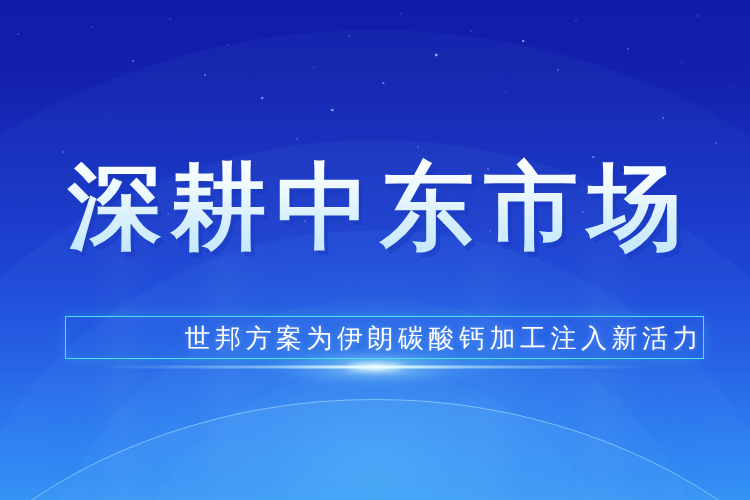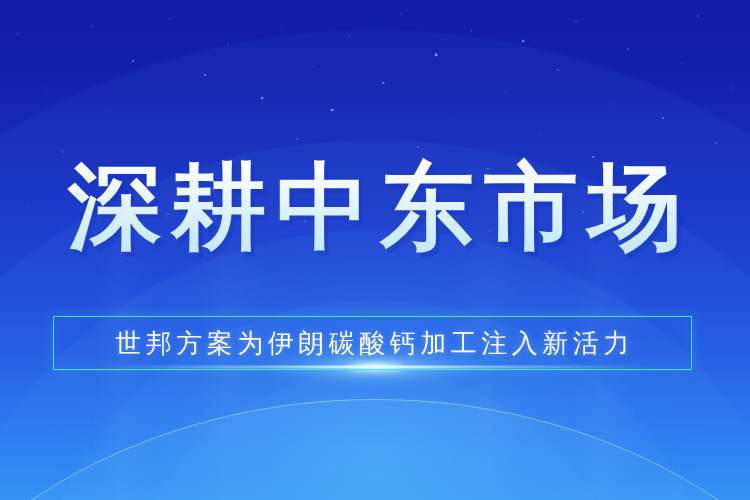--- a/index.html
+++ b/index.html
@@ -175,29 +175,29 @@
     -webkit-background-clip: text;
     background-clip: text;
     color: transparent;
     -webkit-text-fill-color: transparent;
     text-shadow: none;
     filter: drop-shadow(4px 5px 0 rgba(20,52,190,0.35));
   }
 
   .subtitle-box {
     position: absolute;
-    left: 53px;
+    left: 65px;
     top: 316px;
     width: 639px;
-    height: 54px;
+    height: 43px;
     box-sizing: border-box;
     border: 1.3px solid #46e4e8;
     display: flex;
     align-items: center;
-    justify-content: center;
+    justify-content: flex-end;
     box-shadow: 0 0 12px rgba(70,228,232,0.22), inset 0 0 22px rgba(60,200,255,0.10);
   }
   .subtitle-text {
     font-size: 26px;
     line-height: 1;
     letter-spacing: 4.5px;
     padding-left: 4px;
     color: #ffffff;
     white-space: nowrap;
     font-weight: 400;

